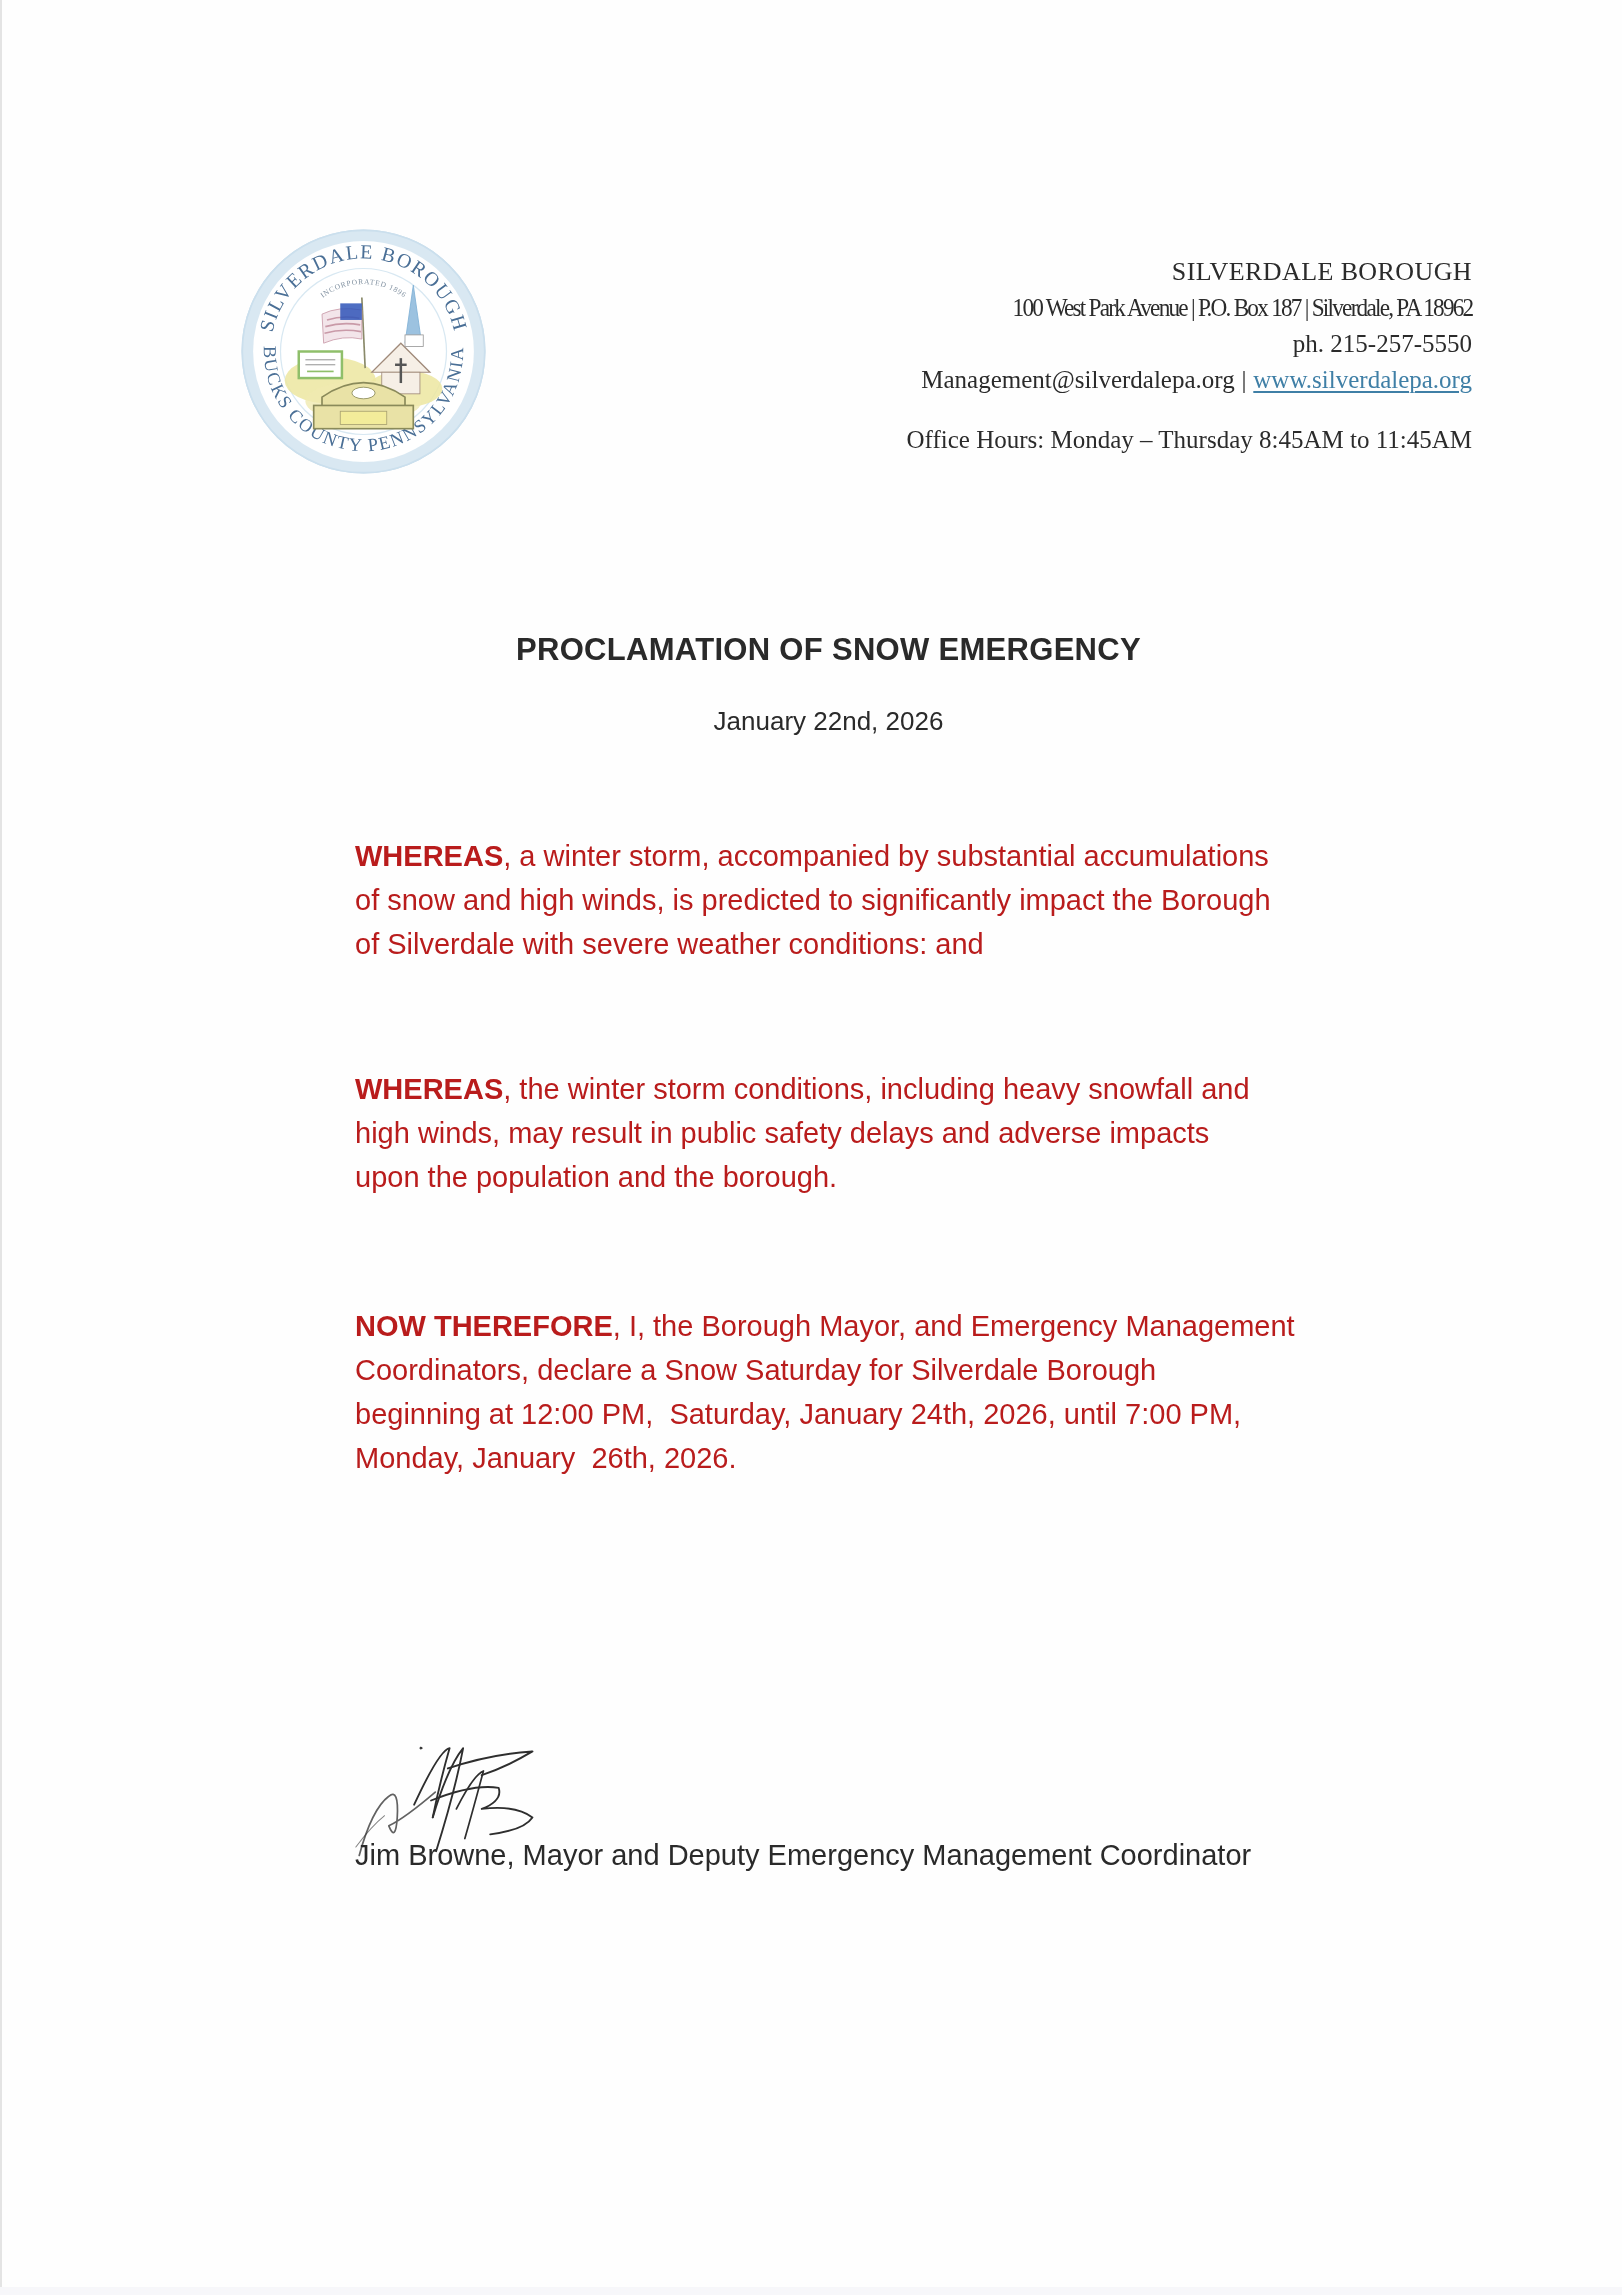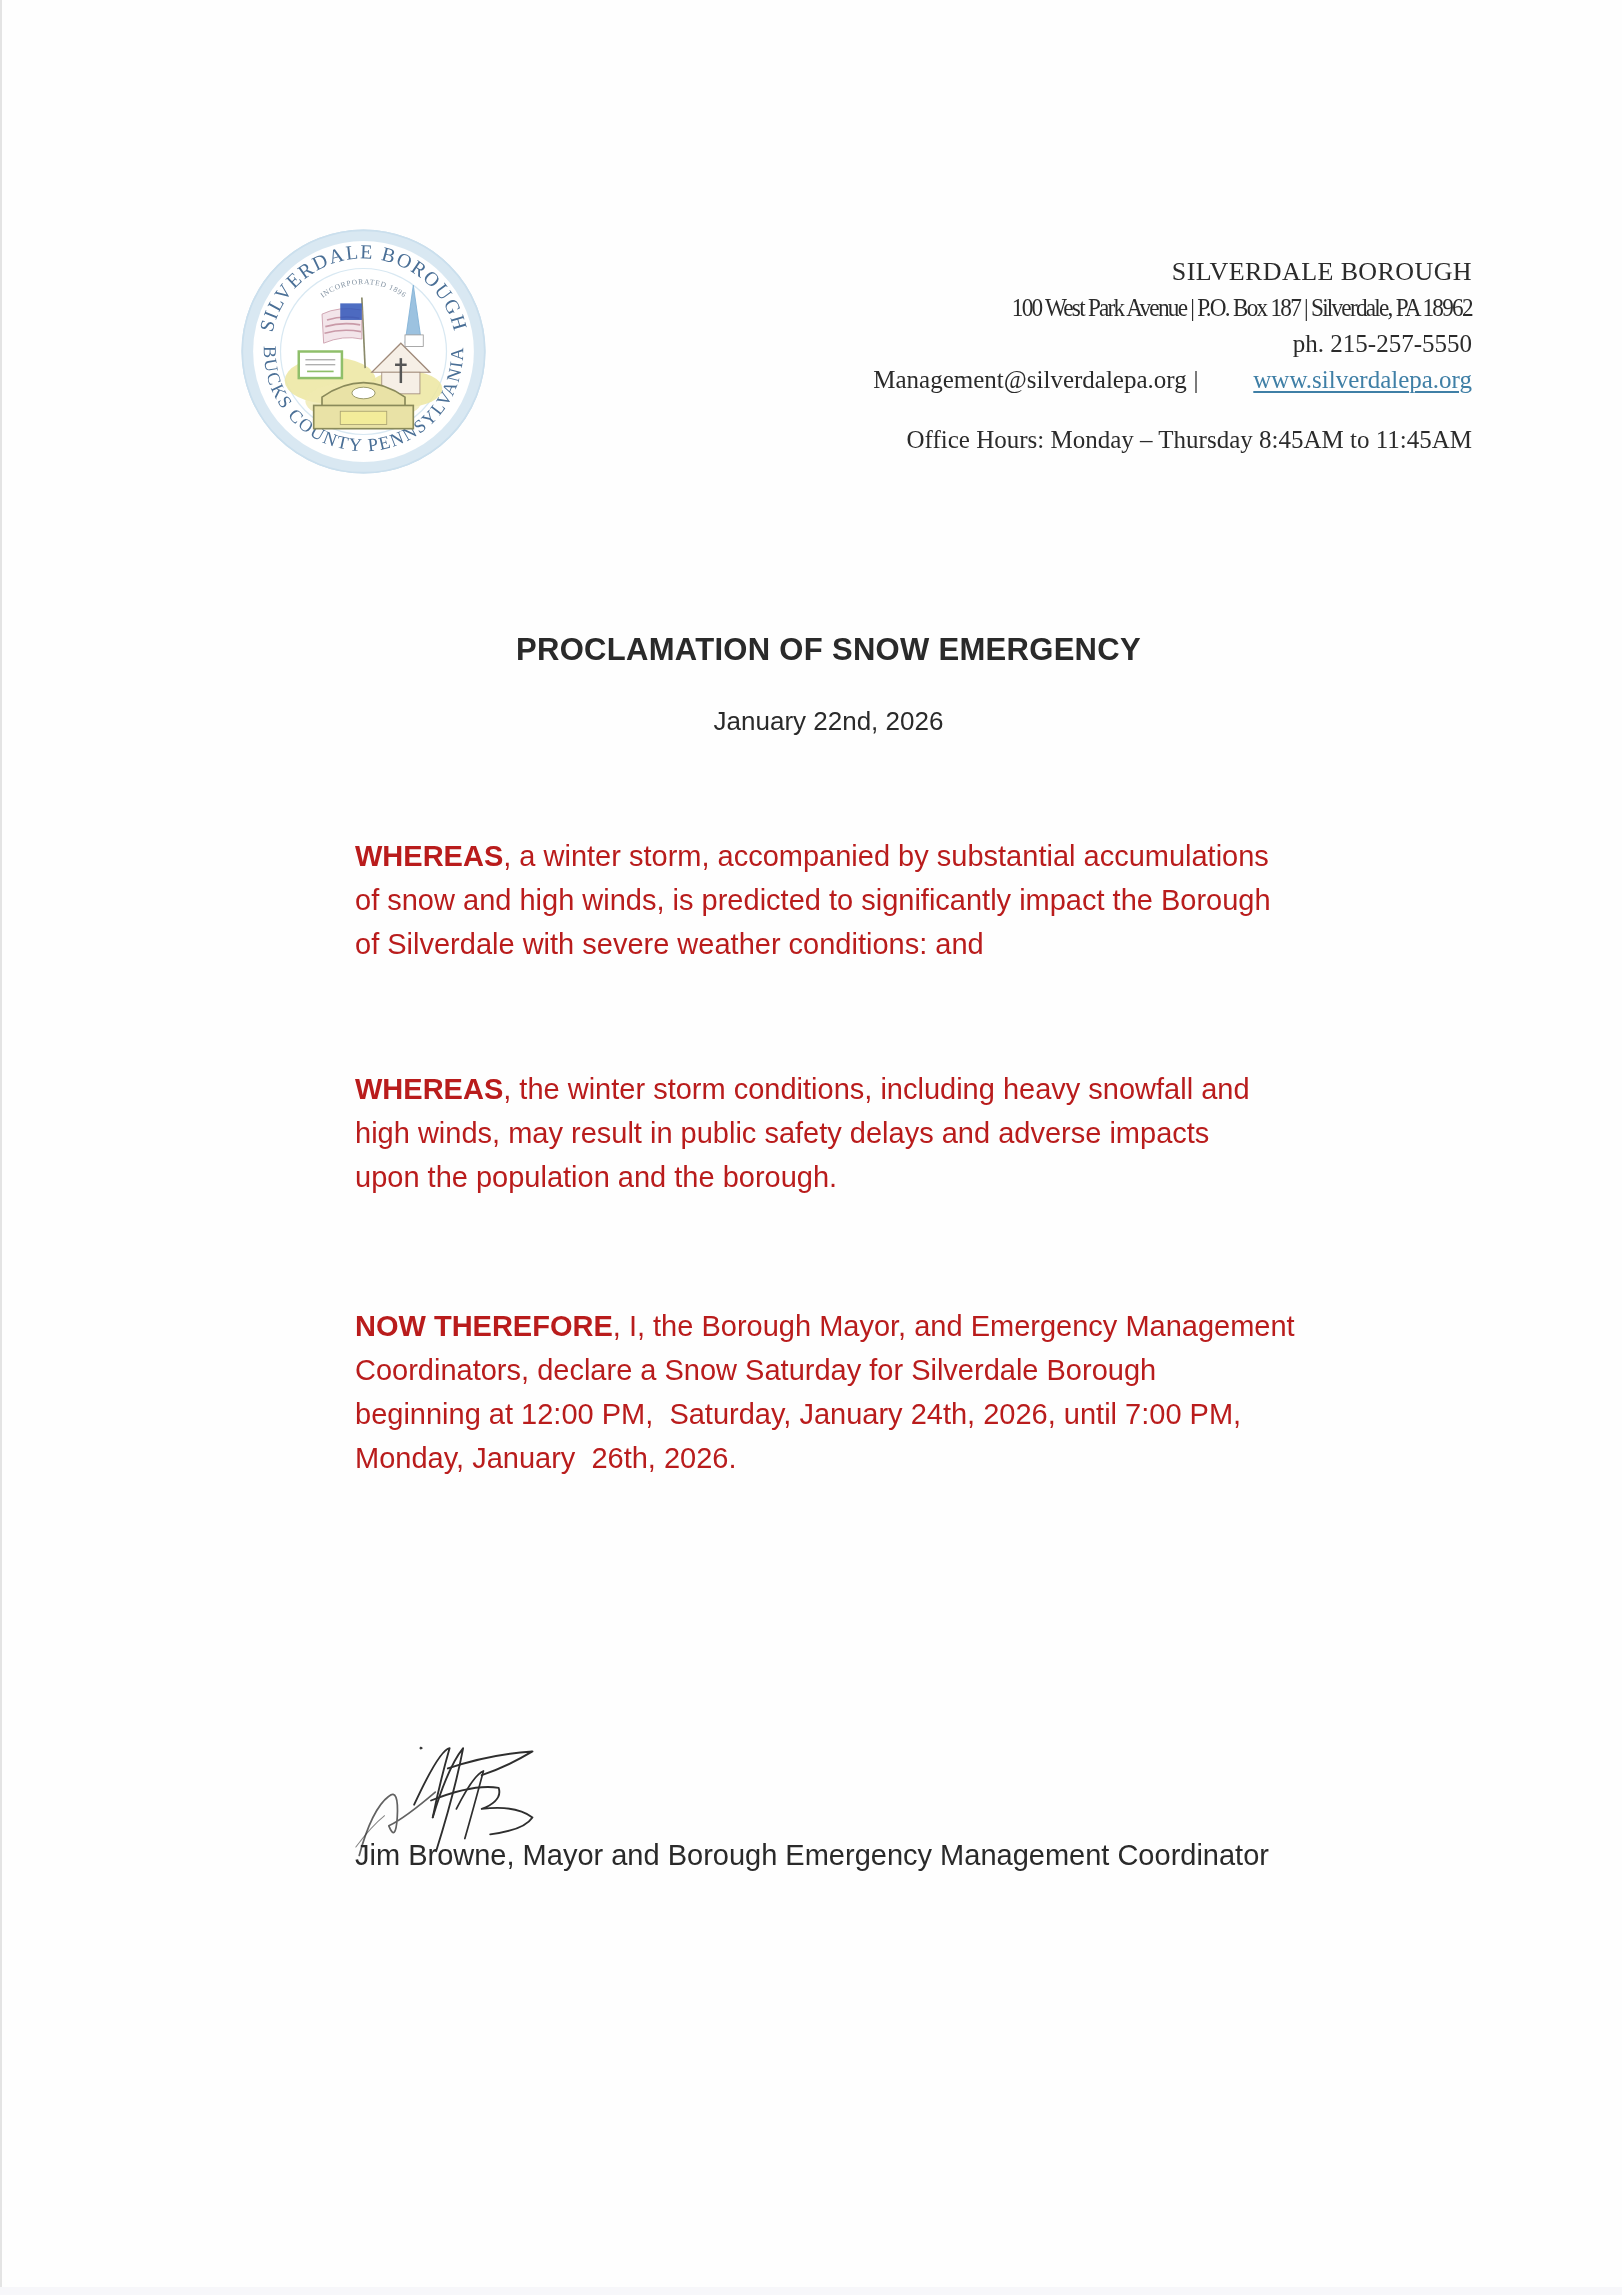--- a/index.html
+++ b/index.html
@@ -74,21 +74,20 @@
     }
     .lh-contact .sep {
       margin: 0 6.8px;
     }
     .lh-link {
       color: #3f7fa6;
       text-decoration: underline;
       text-decoration-thickness: 1.7px;
       text-underline-offset: 2.5px;
       cursor: pointer;
-      margin-left: 48px;
     }
     .lh-hours {
       font-size: 25px;
       line-height: 36px;
       margin-top: 24px;
     }
 
     
     .doc-title {
       position: absolute;
@@ -242,21 +241,21 @@
 
   <div class="para p3">
     <span class="line"><span class="lead">NOW THEREFORE</span><span>, I, the Borough Mayor, and Emergency Management</span></span>
     <span class="line">Coordinators, declare a Snow Saturday for Silverdale Borough</span>
     <span class="line">beginning at 12:00 PM,  Saturday, January 24th, 2026, until 7:00 PM,</span>
     <span class="line">Monday, January  26th, 2026.</span>
   </div>
 
 
   <div class="sig-block sig2">
-    <div class="sig-label">Jim Browne, Mayor and Borough Emergency Management Coordinator</div>
+    <div class="sig-label">Jim Browne, Mayor and Deputy Emergency Management Coordinator</div>
     <svg class="sig-svg" width="507" height="169" xmlns="http://www.w3.org/2000/svg" viewBox="0 0 600 200">
       <g fill="none" stroke="#2e2e2e" stroke-linecap="round" stroke-linejoin="round">
         <path d="M 5 165 Q 20 110 40 95 Q 52 85 50 120 Q 48 150 40 130 Q 60 120 95 90" stroke-width="2" opacity="0.75"></path>
         <path d="M 70 105 Q 100 40 112 38 Q 100 80 92 120" stroke-width="2.2"></path>
         <path d="M 92 120 Q 110 60 128 38 Q 118 90 96 160" stroke-width="2.2"></path>
         <path d="M 110 62 Q 160 45 210 42 Q 180 60 150 70" stroke-width="2.4"></path>
         <path d="M 120 110 Q 140 70 152 65 Q 140 110 130 145" stroke-width="2"></path>
         <path d="M 90 100 Q 140 80 170 85 Q 175 100 150 110 Q 190 105 210 120 Q 200 135 160 140" stroke-width="2.2"></path>
         <path d="M 1 155 Q 20 130 35 118" stroke-width="1.2" opacity="0.6"></path>
         <circle cx="78" cy="38" r="1.2" fill="#2e2e2e"></circle>

